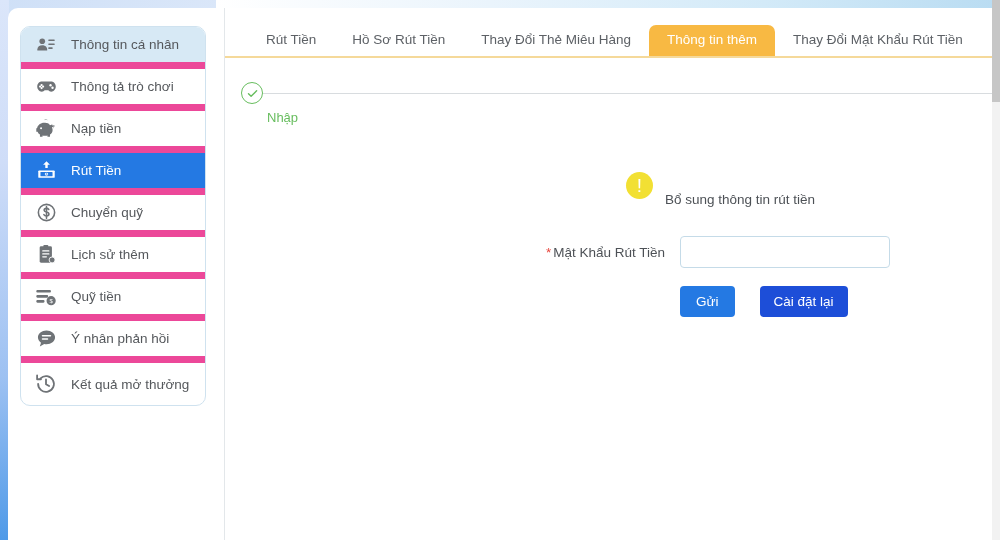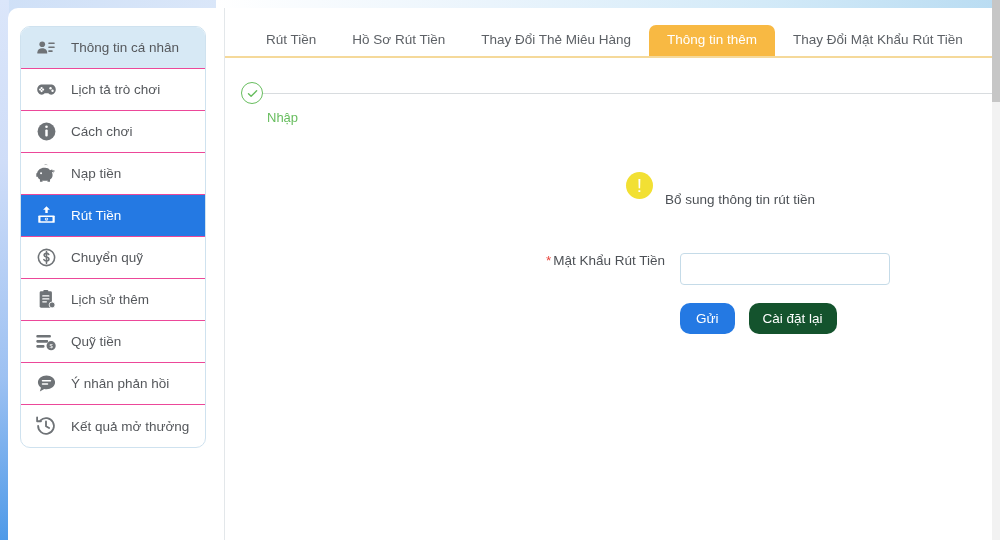--- a/index.html
+++ b/index.html
@@ -82,21 +82,21 @@
     background: #ffffff;
     box-sizing: border-box;
     overflow: hidden;
   }
   .side-item {
     position: relative;
     display: flex;
     align-items: center;
     height: 42px;
     padding-left: 12px;
-    border-bottom: 1px solid #ec4899;
+    border-bottom: 7px solid #ec4899;
     box-sizing: border-box;
     cursor: pointer;
   }
   .side-item:last-child { border-bottom: none; }
   .side-item.first { background: #d7e9f5; }
   .side-item.active { background: #2479e3; }
   .side-ico {
     width: 26px;
     height: 26px;
     flex: 0 0 26px;
@@ -211,22 +211,22 @@
   #notice-text {
     margin-left: 12px;
     font-size: 13.5px;
     color: #4d5156;
     white-space: nowrap;
     margin-top: 28px;
   }
 
   #field-row {
     display: flex;
-    align-items: flex-start;
-    margin-top: 46px;
+    align-items: center;
+    margin-top: 29px;
     margin-left: 312px;
   }
   #field-label {
     width: 128px;
     text-align: right;
     font-size: 13.5px;
     color: #4d5156;
     white-space: nowrap;
   }
   #field-label .req {
@@ -250,29 +250,29 @@
 
   #btn-row {
     display: flex;
     align-items: center;
     margin-top: 18px;
     margin-left: 455px;
   }
   .btn {
     height: 31px;
     border: none;
-    border-radius: 10px;
+    border-radius: 4px;
     color: #ffffff;
     font-size: 13.5px;
     padding: 0 16px;
     cursor: pointer;
     font-family: "Liberation Sans", sans-serif;
   }
   #btn-submit { background: #2479e3; }
-  #btn-reset { background: #14532d; margin-left: 14px; padding: 0 14px; }
+  #btn-reset { background: #1d4ed8; margin-left: 25px; padding: 0 14px; }
 </style>
 </head>
 <body>
 
 <div id="page">
 
   <div id="left-strip"></div>
   <div id="top-band"></div>
 
   <div id="card">
@@ -297,33 +297,23 @@
           <svg width="21" height="21" viewBox="0 0 24 24" fill="currentColor">
             <path d="M6.6 6.3h10.8c2.9 0 5.2 2.6 5.2 5.8s-2.3 5.8-5.2 5.8c-1.5 0-2.5-.7-3.3-1.5h-4.2c-.8.8-1.8 1.5-3.3 1.5C3.7 17.9 1.4 15.3 1.4 12.1S3.7 6.3 6.6 6.3z"></path>
             <circle cx="6.4" cy="10.4" r="1.25" fill="#ffffff"></circle>
             <circle cx="6.4" cy="13.8" r="1.25" fill="#ffffff"></circle>
             <circle cx="4.7" cy="12.1" r="1.25" fill="#ffffff"></circle>
             <circle cx="8.1" cy="12.1" r="1.25" fill="#ffffff"></circle>
             <circle cx="16.6" cy="10.6" r="1.35" fill="#ffffff"></circle>
             <circle cx="18.9" cy="13.4" r="1.35" fill="#ffffff"></circle>
           </svg>
         </span>
-        <span class="side-lbl">Lịch tả trò chơi</span>
-      </div>
-
-      <div class="side-item">
-        <span class="side-ico">
-          <svg width="21" height="21" viewBox="0 0 24 24" fill="currentColor">
-            <circle cx="12" cy="12" r="10.2"></circle>
-            <circle cx="12" cy="6.6" r="1.5" fill="#ffffff"></circle>
-            <rect x="10.6" y="9.6" width="2.8" height="8.2" rx="1.2" fill="#ffffff"></rect>
-          </svg>
-        </span>
-        <span class="side-lbl">Cách chơi</span>
-      </div>
+        <span class="side-lbl">Thông tả trò chơi</span>
+      </div>
+
 
       <div class="side-item">
         <span class="side-ico">
           <svg width="22" height="22" viewBox="0 0 24 24" fill="currentColor">
             <path d="M10 5.1c-3.9 0-7.1 2.6-7.7 6H1.4v3.8h1.4c.5 1.3 1.4 2.4 2.6 3.2v2.4h2.8v-1.3c.6.1 1.2.2 1.8.2h1.8c.6 0 1.2-.1 1.8-.2v1.3h2.8v-2.4c1.7-1.2 2.8-3 2.8-5.1 0-1-.2-1.9-.7-2.7l1.9-1.4-.3 2.9 1.4-3.6-3.2-.3 1-1-3 .9C15.3 5.9 13.2 5.1 11 5.1z"></path>
             <circle cx="6.6" cy="11.1" r="1.1" fill="#ffffff"></circle>
             <path d="M9.3 2.5c1.4-1 3.6-1 5 0-1.4-.5-3.6-.5-5 0z"></path>
           </svg>
         </span>
         <span class="side-lbl">Nạp tiền</span>

